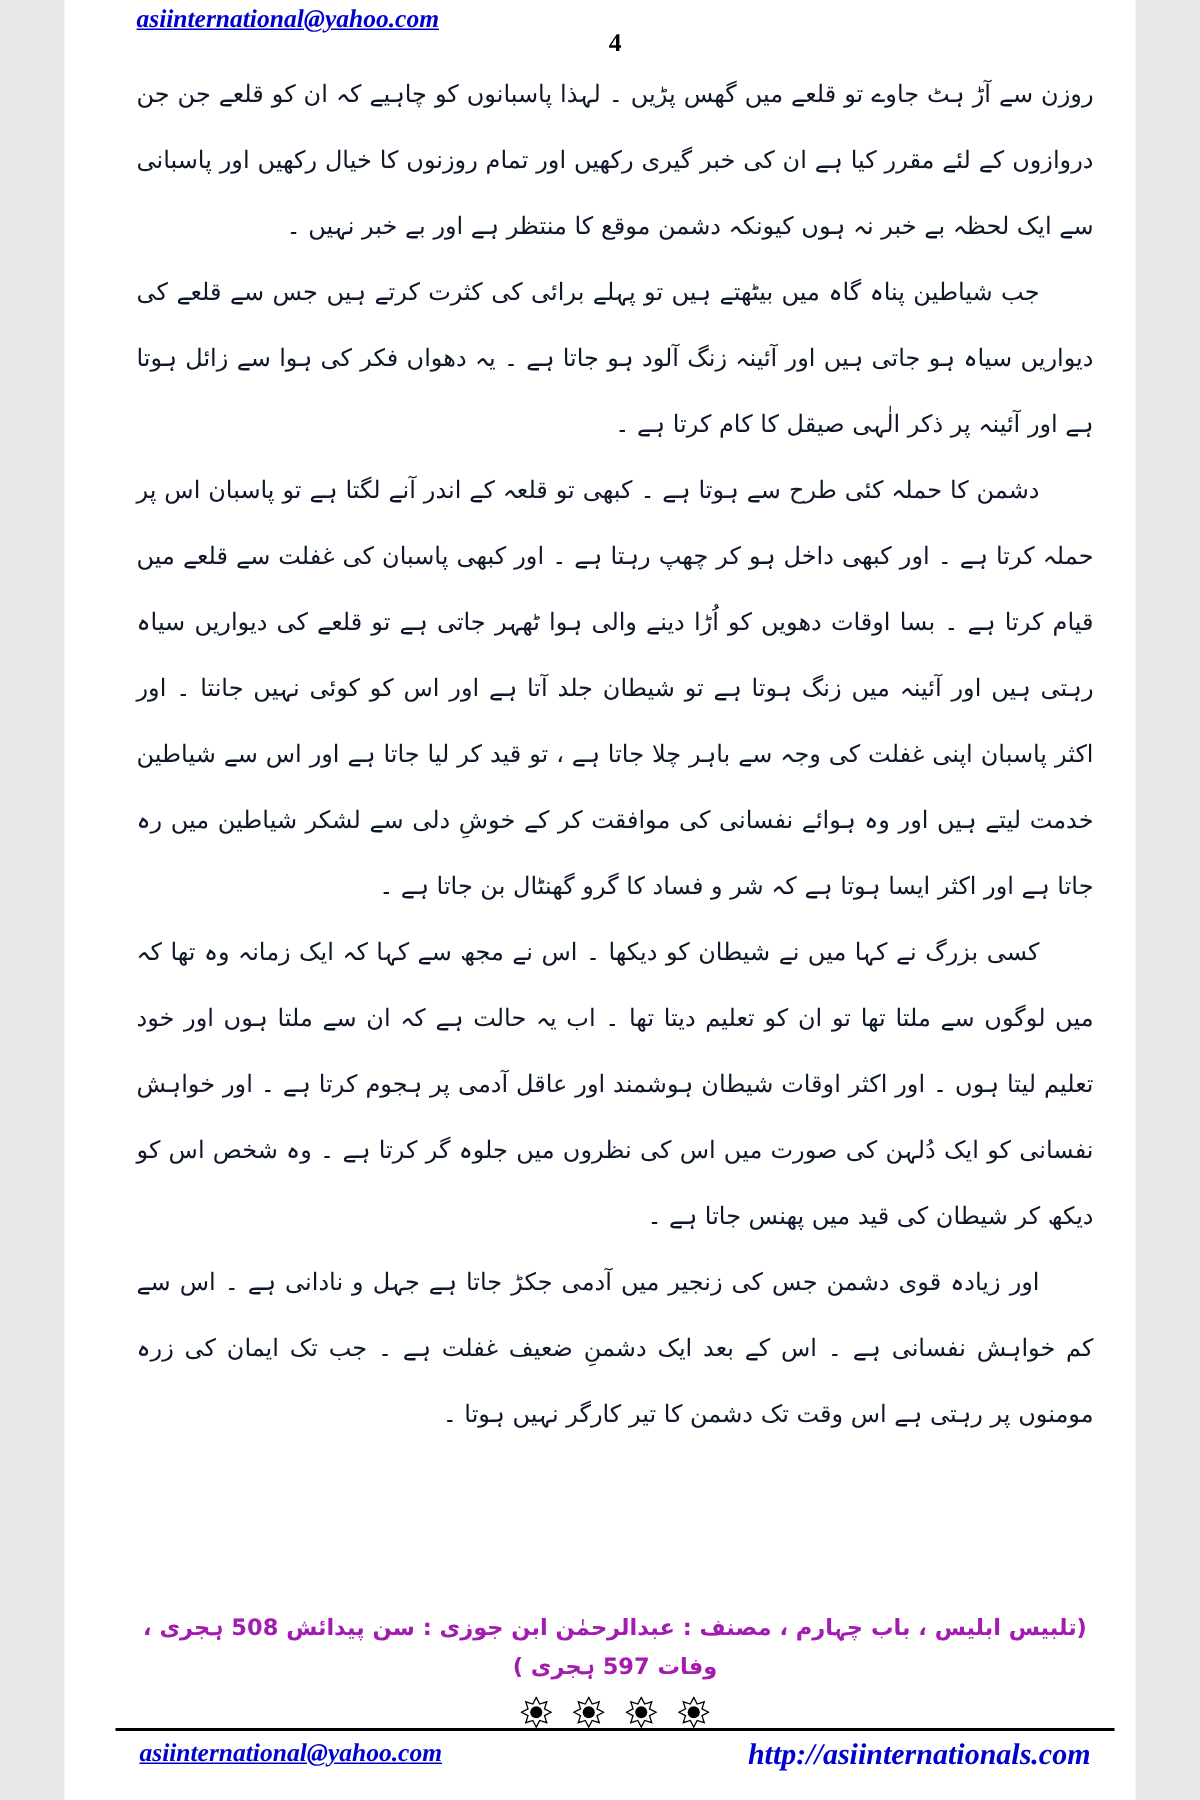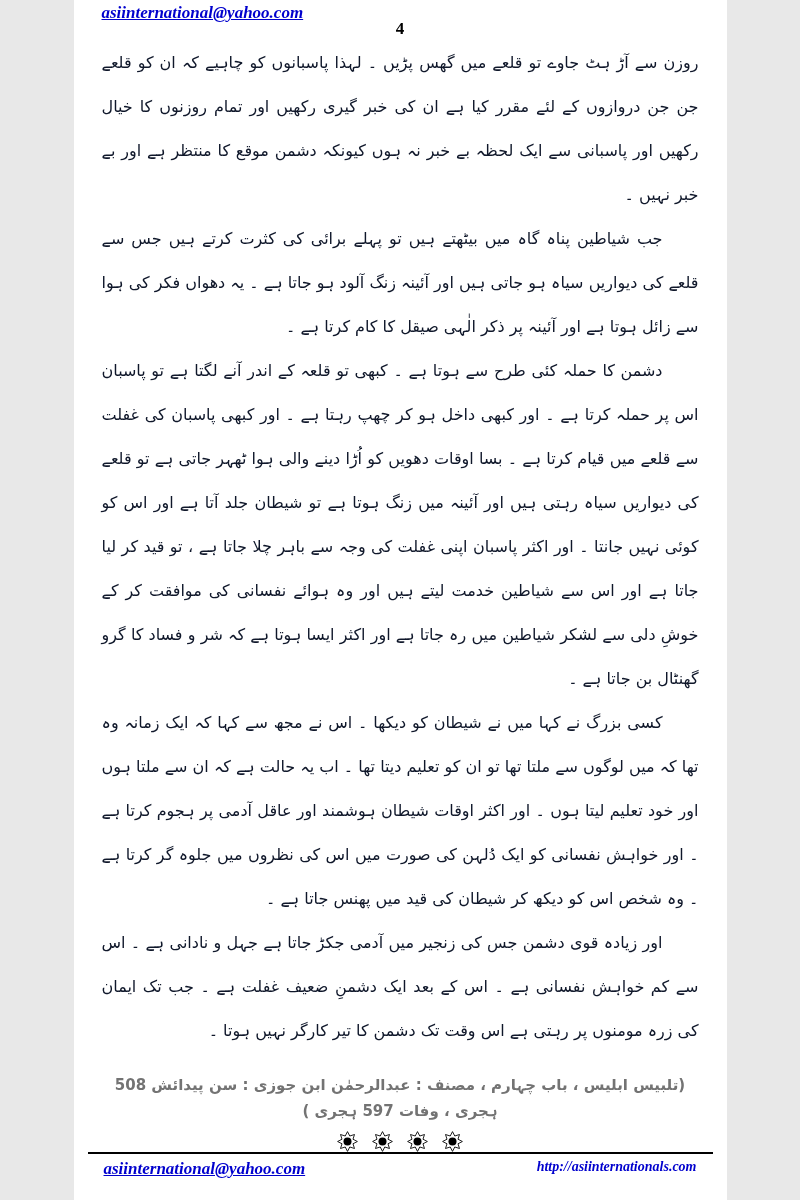--- a/index.html
+++ b/index.html
@@ -1,24 +1,25 @@
 <!DOCTYPE html>
 <html lang="ur"><head>
 <meta charset="utf-8">
 <style>
   * { margin:0; padding:0; box-sizing:border-box; }
   html,body { background:#e8e8e8; }
   .page {
-    width:653px; height:1200px;
+    width:714px; height:1200px;
     margin:0 auto;
     background:#ffffff;
     position:relative;
     display:flex; flex-direction:column;
     overflow:hidden;
     font-family:"DejaVu Sans", sans-serif;
+    padding-left:20px;
   }
   
   .header { flex:0 0 auto; padding:3px 28px 0 28px; }
   .header-email {
     display:inline-block;
     font-family:"Liberation Serif", serif;
     font-style:italic; font-weight:bold;
     font-size:17px;
     color:#0000cd;
     text-decoration:underline;
@@ -41,21 +42,21 @@
     color:#0f172a;
   }
   .body-text p { margin:0; text-indent:36px; }
   .body-text p:first-child { text-indent:0; }
   
   .reference {
     flex:0 0 auto;
     direction:rtl;
     text-align:center;
     font-size:15px; font-weight:bold;
-    color:#737373;
+    color:#a21caf;
     padding:2px 30px 0 30px;
     line-height:26px;
   }
   
   .ornament-row {
     flex:0 0 auto;
     display:flex; justify-content:center; align-items:center;
     margin-top:6px; height:22px;
   }
   .star { width:21px; height:21px; margin:0 7px; }
@@ -81,21 +82,21 @@
   .footer-email {
     font-family:"Liberation Serif", serif;
     font-style:italic; font-weight:bold;
     font-size:17px; color:#0000cd;
     text-decoration:underline;
     cursor:pointer;
   }
   .footer-site {
     font-family:"Liberation Serif", serif;
     font-style:italic; font-weight:bold;
-    font-size:14px; color:#0000cd;
+    font-size:20px; color:#0000cd;
     cursor:pointer;
     text-align:right;
   }
 </style>
 </head>
 <body>
 
 <div class="page">
 
   <div class="header">

